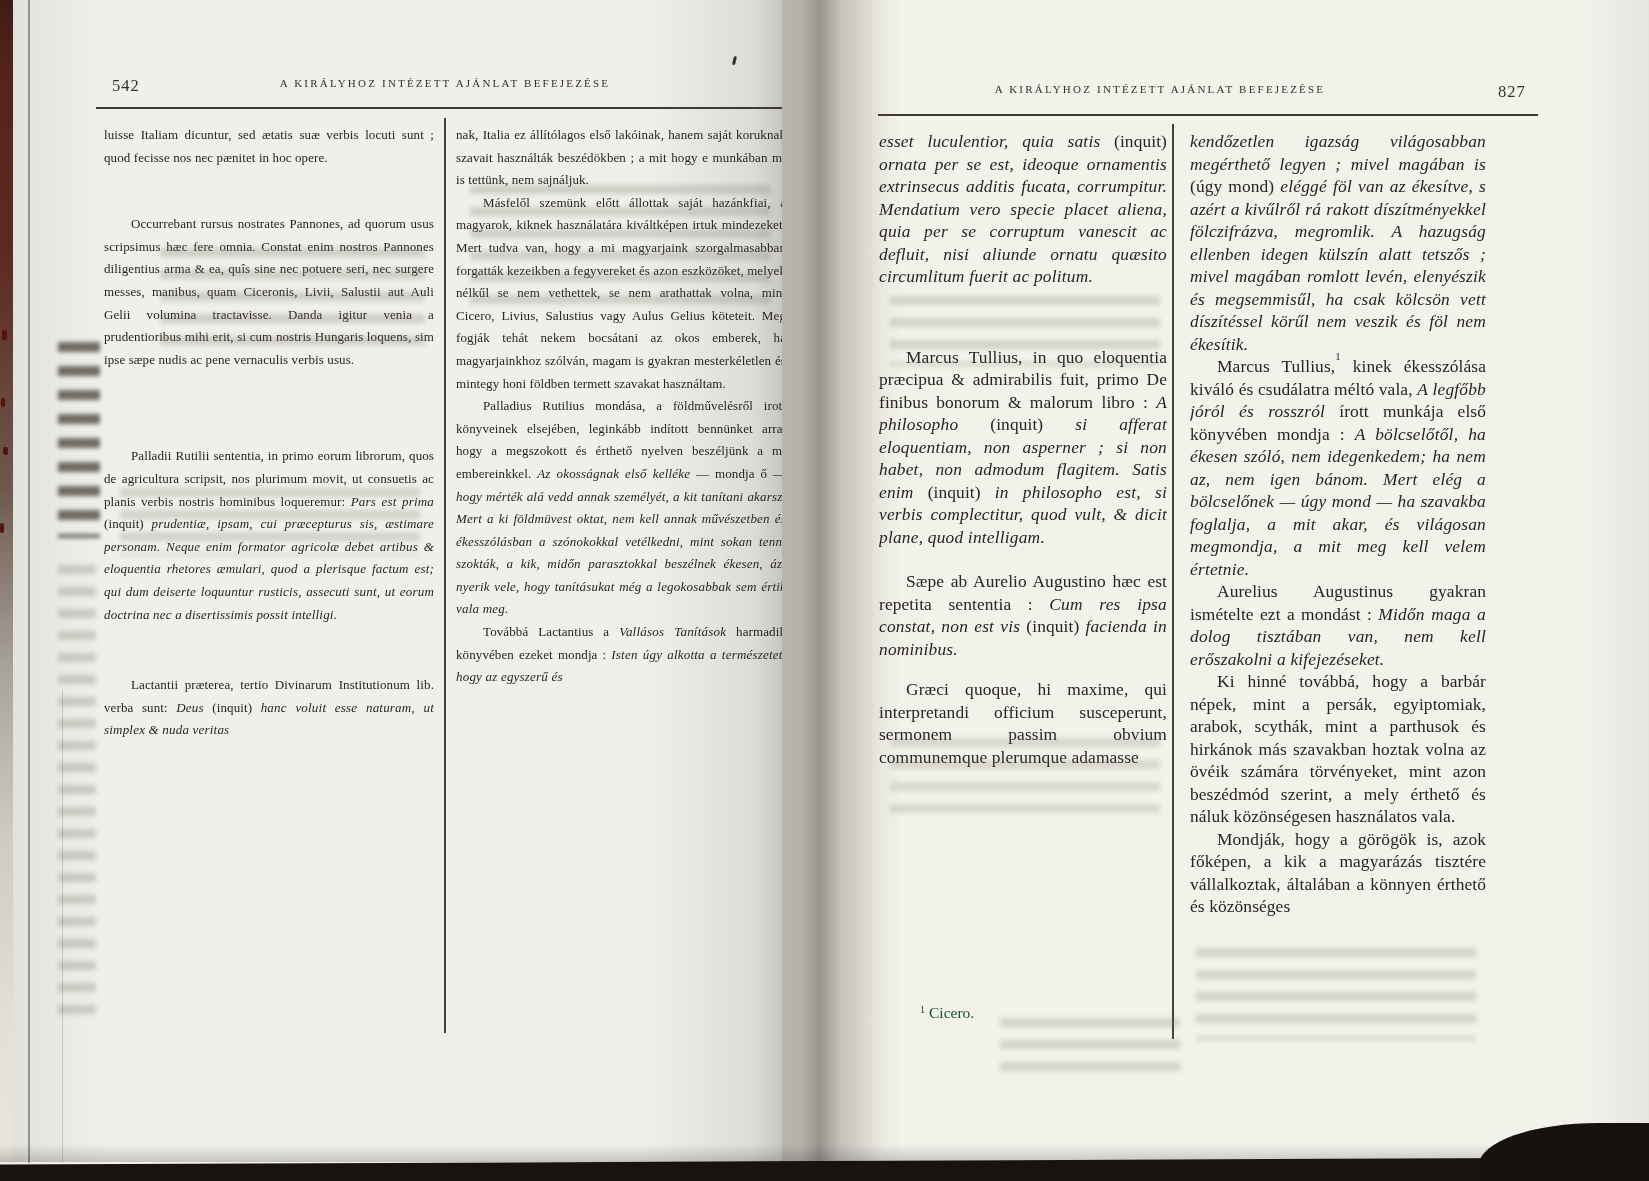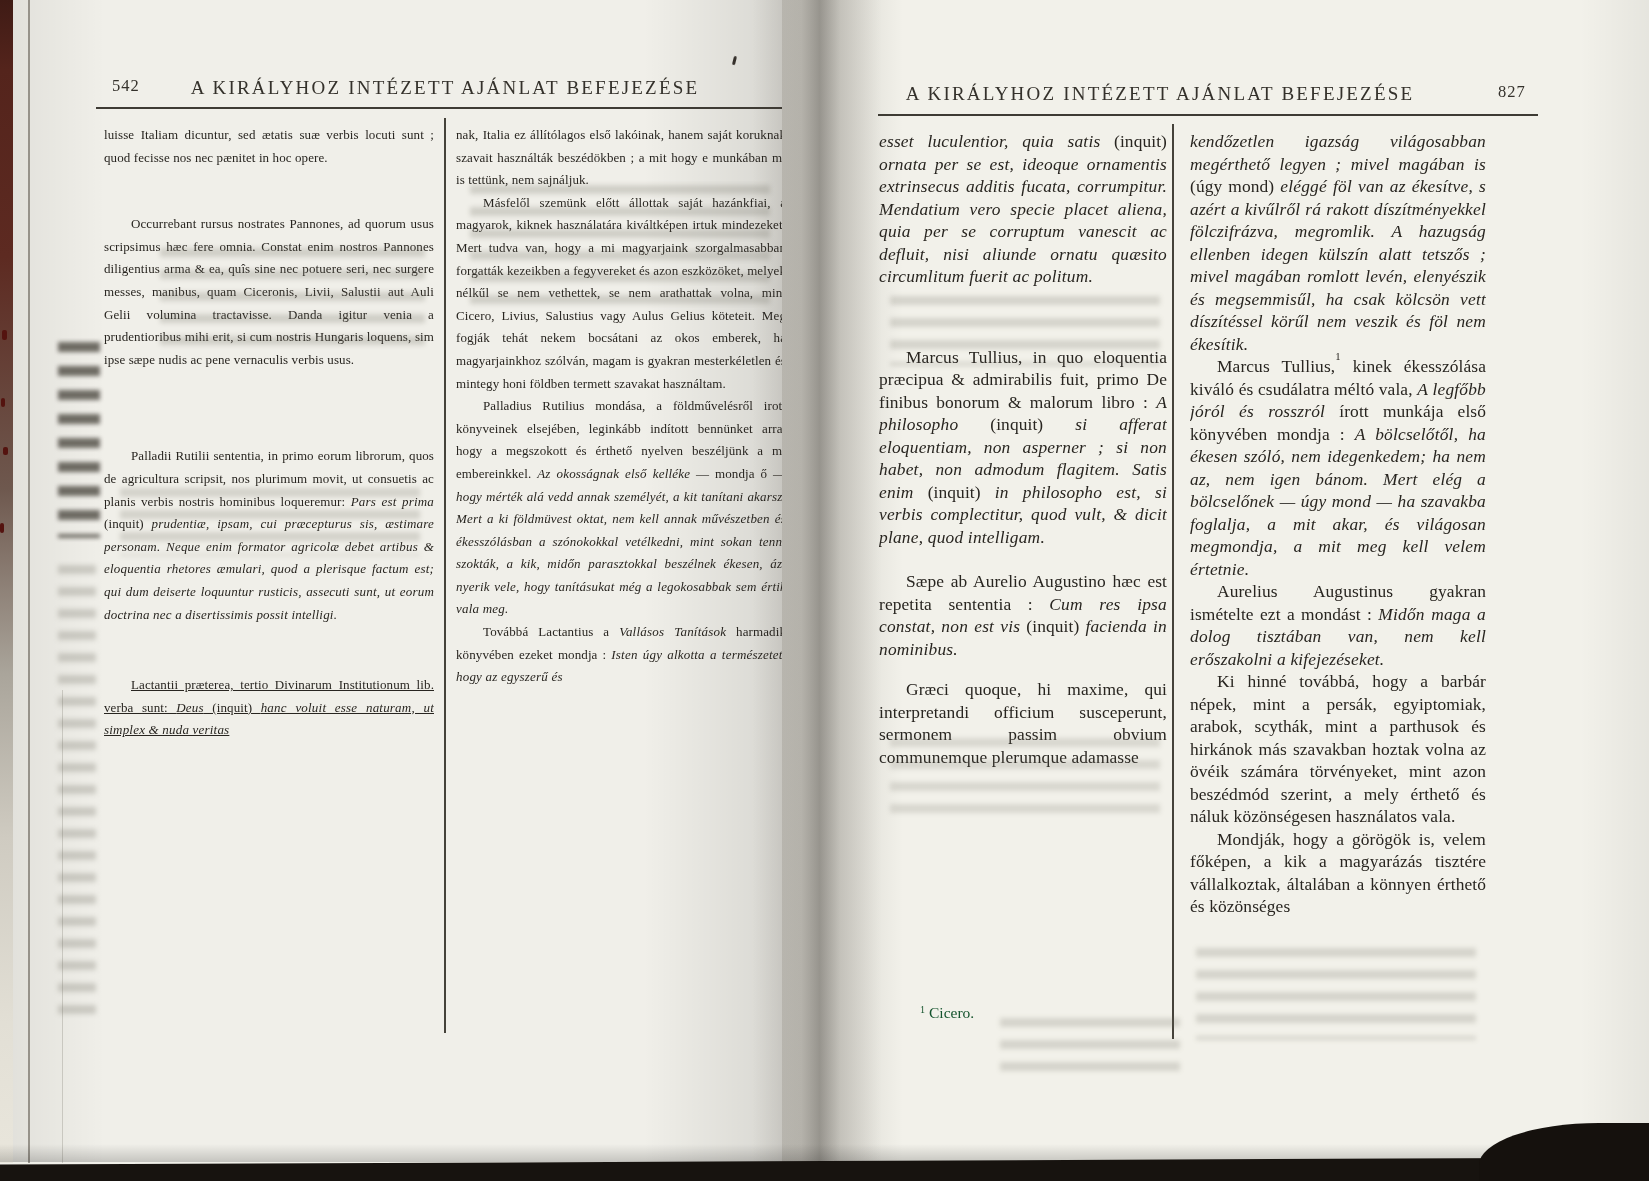--- a/index.html
+++ b/index.html
@@ -16,21 +16,21 @@
   .page-left{left:13px;width:769px;background:#f0efe9;}
   .page-right{left:782px;width:867px;background:#f2f1ea;}
   .shade{position:absolute;inset:0;pointer-events:none;}
   .page-left .shade{background:linear-gradient(to right,rgba(0,0,0,0.06),rgba(0,0,0,0) 12%,rgba(0,0,0,0) 82%,rgba(0,0,0,0.10));}
   .page-right .shade{background:linear-gradient(to right,rgba(40,34,26,0.22),rgba(0,0,0,0) 14%,rgba(0,0,0,0) 92%,rgba(0,0,0,0.05));}
 
   
   .pagenum{position:absolute;font-size:16.5px;letter-spacing:1px;color:#34312b;}
   .runhead{
     position:absolute;text-align:center;
-    font-size:19px;letter-spacing:2.2px;color:#34312b;white-space:nowrap;
+    font-size:11px;letter-spacing:2.2px;color:#34312b;white-space:nowrap;
   }
   .headrule{position:absolute;height:2px;background:#3e3b34;}
 
   
   .col{position:absolute;overflow:hidden;text-align:justify;}
   .col p{margin:0;padding:0;}
   .col p.indent{text-indent:27px;}
   .col em{font-style:italic;letter-spacing:0.2px;}
   .col sup{font-size:0.62em;line-height:0;position:relative;top:-0.45em;}
   .col-left-page{font-size:13px;line-height:22.6px;letter-spacing:0.1px;}
@@ -80,21 +80,21 @@
   </div>
 
   <span class="pagenum" style="left:112px;top:76px;">542</span>
   <div class="runhead" style="left:150px;top:77px;width:590px;">A KIRÁLYHOZ INTÉZETT AJÁNLAT BEFEJEZÉSE</div>
   <div class="headrule" style="left:96px;top:107px;width:697px;"></div>
 
   <div class="col col-left-page" style="left:104px;top:124px;width:330px;height:908px;">
       <p class=""><span>luisse Italiam dicuntur, sed ætatis suæ verbis locuti sunt ; quod fecisse nos nec pænitet in hoc opere.</span></p>
       <p class="indent" style="margin-top: 44px;"><span>Occurrebant rursus nostrates Pannones, ad quorum usus scripsimus hæc fere omnia. Constat enim nostros Pannones diligentius arma &amp; ea, quîs sine nec potuere seri, nec surgere messes, manibus, quam Ciceronis, Livii, Salustii aut Auli Gelii volumina tractavisse. Danda igitur venia a prudentioribus mihi erit, si cum nostris Hungaris loquens, sim ipse sæpe nudis ac pene vernaculis verbis usus.</span></p>
       <p class="indent" style="margin-top: 74px;"><span>Palladii Rutilii sententia, in primo eorum librorum, quos de agricultura scripsit, nos plurimum movit, ut consuetis ac planis verbis nostris hominibus loqueremur: </span><em>Pars est prima</em><span> (inquit) </span><em>prudentiæ, ipsam, cui præcepturus sis, æstimare personam. Neque enim formator agricolæ debet artibus &amp; eloquentia rhetores æmulari, quod a plerisque factum est; qui dum deiserte loquuntur rusticis, assecuti sunt, ut eorum doctrina nec a disertissimis possit intelligi.</em></p>
-      <p class="indent" style="margin-top: 48px; text-decoration: underline;"><span>Lactantii præterea, tertio Divinarum Institutionum lib. verba sunt: </span><em>Deus</em><span> (inquit) </span><em>hanc voluit esse naturam, ut simplex &amp; nuda veritas</em></p>
+      <p class="indent" style="margin-top: 48px;"><span>Lactantii præterea, tertio Divinarum Institutionum lib. verba sunt: </span><em>Deus</em><span> (inquit) </span><em>hanc voluit esse naturam, ut simplex &amp; nuda veritas</em></p>
     </div>
   <div class="coldivider" style="left:444px;top:118px;height:915px;"></div>
   <div class="col col-left-page" style="left:456px;top:124px;width:330px;height:908px;">
       <p class=""><span>nak, Italia ez állítólagos első lakóinak, hanem saját koruknak szavait használták beszédökben ; a mit hogy e munkában mi is tettünk, nem sajnáljuk.</span></p>
       <p class="indent"><span>Másfelől szemünk előtt állottak saját hazánkfiai, a magyarok, kiknek használatára kiváltképen irtuk mindezeket. Mert tudva van, hogy a mi magyarjaink szorgalmasabban forgatták kezeikben a fegyvereket és azon eszközöket, melyek nélkűl se nem vethettek, se nem arathattak volna, mint Cicero, Livius, Salustius vagy Aulus Gelius köteteit. Meg fogják tehát nekem bocsátani az okos emberek, ha magyarjainkhoz szólván, magam is gyakran mesterkéletlen és mintegy honi földben termett szavakat használtam.</span></p>
       <p class="indent"><span>Palladius Rutilius mondása, a földművelésről irott könyveinek elsejében, leginkább indított bennünket arra, hogy a megszokott és érthető nyelven beszéljünk a mi embereinkkel. </span><em>Az okosságnak első kelléke</em><span> — mondja ő — </span><em>hogy mérték alá vedd annak személyét, a kit tanítani akarsz. Mert a ki földmüvest oktat, nem kell annak művészetben és ékesszólásban a szónokokkal vetélkedni, mint sokan tenni szokták, a kik, midőn parasztokkal beszélnek ékesen, ázt nyerik vele, hogy tanításukat még a legokosabbak sem értik vala meg.</em></p>
       <p class="indent"><span>Továbbá Lactantius a </span><em>Vallásos Tanítások</em><span> harmadik könyvében ezeket mondja : </span><em>Isten úgy alkotta a természetet, hogy az egyszerű és</em></p>
     </div>
 
   <div class="page page-right">
@@ -110,21 +110,21 @@
       <p class="indent" style="margin-top: 58px;"><span>Marcus Tullius, in quo eloquentia præcipua &amp; admirabilis fuit, primo De finibus bonorum &amp; malorum libro : </span><em>A philosopho</em><span> (inquit) </span><em>si afferat eloquentiam, non asperner ; si non habet, non admodum flagitem. Satis enim</em><span> (inquit) </span><em>in philosopho est, si verbis complectitur, quod vult, &amp; dicit plane, quod intelligam.</em></p>
       <p class="indent" style="margin-top: 22px;"><span>Sæpe ab Aurelio Augustino hæc est repetita sententia : </span><em>Cum res ipsa constat, non est vis</em><span> (inquit) </span><em>facienda in nominibus.</em></p>
       <p class="indent" style="margin-top: 18px;"><span>Græci quoque, hi maxime, qui interpretandi officium susceperunt, sermonem passim obvium communemque plerumque adamasse</span></p>
     </div>
   <div class="coldivider" style="left:1172px;top:124px;height:915px;"></div>
   <div class="col col-right-page" style="left:1190px;top:130px;width:296px;height:905px;">
       <p class=""><em>kendőzetlen igazság világosabban megérthető legyen ; mivel magában is </em><span>(úgy mond)</span><em> eléggé föl van az ékesítve, s azért a kivűlről rá rakott díszítményekkel fölczifrázva, megromlik. A hazugság ellenben idegen külszín alatt tetszős ; mivel magában romlott levén, elenyészik és megsemmisűl, ha csak kölcsön vett díszítéssel körűl nem veszik és föl nem ékesítik.</em></p>
       <p class="indent"><span>Marcus Tullius,</span><sup>1</sup><span> kinek ékesszólása kiváló és csudálatra méltó vala, </span><em>A legfőbb jóról és rosszról</em><span> írott munkája első könyvében mondja : </span><em>A bölcselőtől, ha ékesen szóló, nem idegenkedem; ha nem az, nem igen bánom. Mert elég a bölcselőnek — úgy mond — ha szavakba foglalja, a mit akar, és világosan megmondja, a mit meg kell velem értetnie.</em></p>
       <p class="indent"><span>Aurelius Augustinus gyakran ismételte ezt a mondást : </span><em>Midőn maga a dolog tisztában van, nem kell erőszakolni a kifejezéseket.</em></p>
       <p class="indent"><span>Ki hinné továbbá, hogy a barbár népek, mint a persák, egyiptomiak, arabok, scythák, mint a parthusok és hirkánok más szavakban hoztak volna az övéik számára törvényeket, mint azon beszédmód szerint, a mely érthető és náluk közönségesen használatos vala.</span></p>
-      <p class="indent"><span>Mondják, hogy a görögök is, velem főképen, a kik a magyarázás tisztére vállalkoztak, általában a könnyen érthető és közönséges</span></p>
+      <p class="indent"><span>Mondják, hogy a görögök is, azok főképen, a kik a magyarázás tisztére vállalkoztak, általában a könnyen érthető és közönséges</span></p>
     </div>
 
   <div class="footnote" style="left:920px;top:1004px;width:250px;">
     <span class="fnmark">1</span><span>Cicero.</span>
   </div>
 
   <div class="gutter"></div>
   <div class="left-edge"></div>
   <div class="crease" style="left:28px;top:0;width:2px;height:1163px;"></div>
   <div class="crease" style="left:62px;top:690px;width:1px;height:473px;opacity:0.4;"></div>

